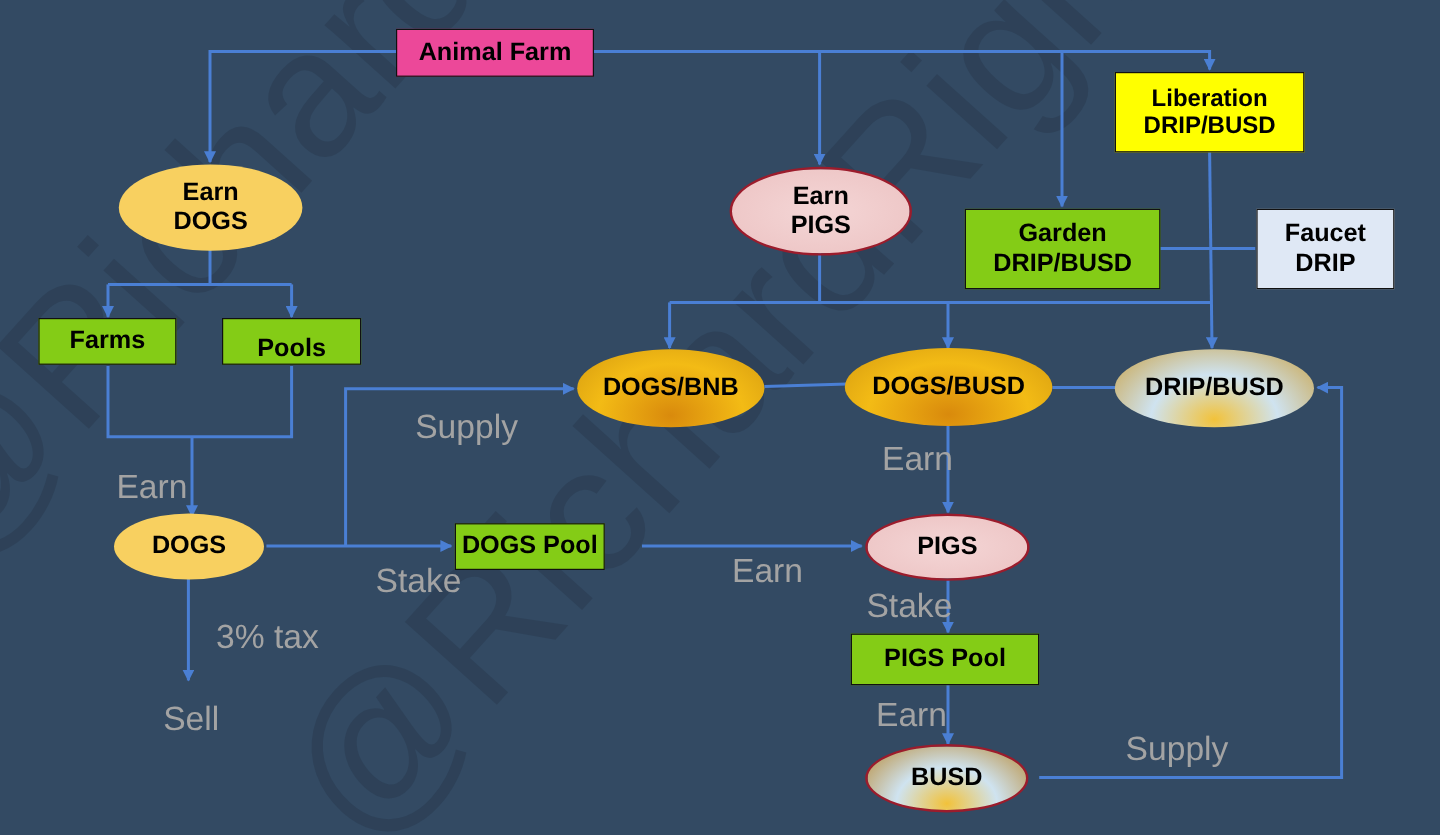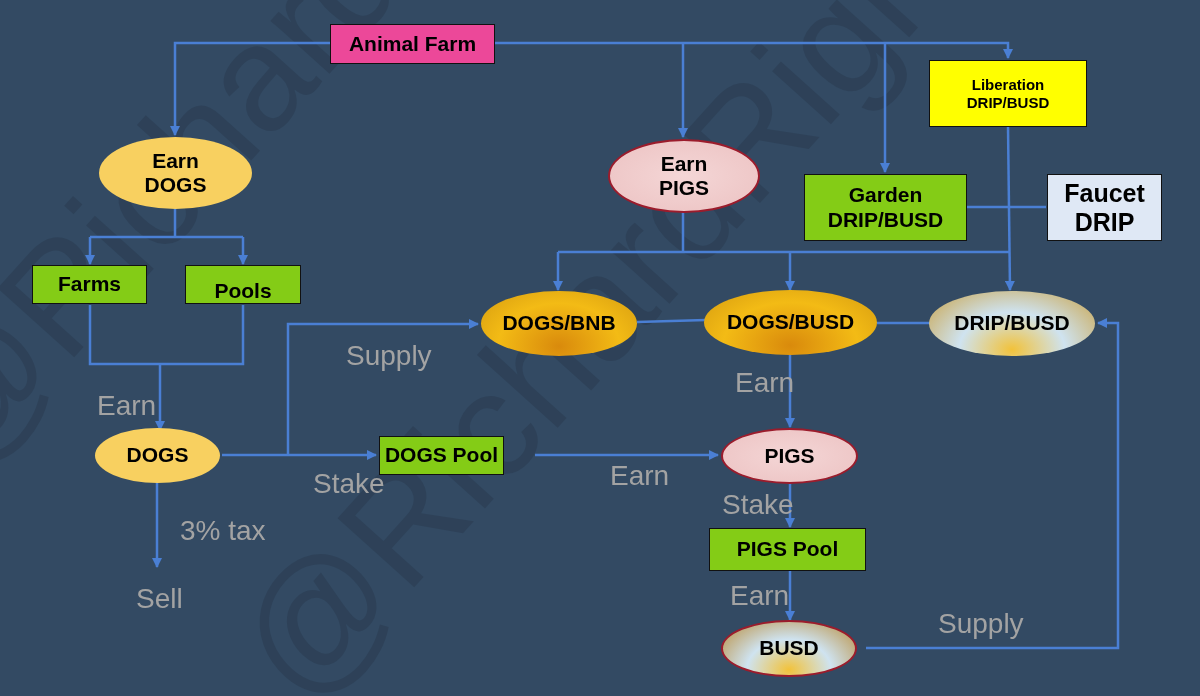--- a/index.html
+++ b/index.html
@@ -3,22 +3,22 @@
   <meta charset="utf-8">
   <style>
     html, body { margin:0; padding:0; }
     body { width:1200px; height:696px; background:#334a63; position:relative; overflow:hidden; font-family:"Liberation Sans", sans-serif; }
     .wm { position:absolute; font-family:"Liberation Sans", sans-serif; font-size:150px; color:#2a3b50; opacity:0.55; transform-origin:left bottom; white-space:nowrap; pointer-events:none; }
     svg.links { position:absolute; left:0; top:0; }
     .node { position:absolute; display:flex; align-items:center; justify-content:center; text-align:center; font-weight:bold; color:#000; box-sizing:border-box; line-height:1.15; }
     .rect { border:1.5px solid #111; }
     .green { background:#84cc16; font-size:21px; }
     .red { background:#ec4899; font-size:21px; }
-    .yellow { background:#ffff00; font-size:15px; }
-    .white { background:#dfe8f5; font-size:25px; }
+    .yellow { background:#ffff00; font-size:20px; }
+    .white { background:#dfe8f5; font-size:21px; }
     .ell { border-radius:50%; font-size:21px; }
     .dogsell { background:#f8d060; }
     .pigell { background:radial-gradient(ellipse at center, #f4d6d6 0%, #ecc2c2 100%); border:2px solid #9b1c2c; }
     .goldell { background:radial-gradient(ellipse at 50% 85%, #d98a0c 0%, #f3bb15 55%, #d49a10 100%); }
     .blueell { background:radial-gradient(ellipse at 50% 90%, #f2c23a 0%, #cfe3f0 45%, #c9a040 100%); }
     .busdell { background:radial-gradient(ellipse at 50% 90%, #f2c23a 0%, #cfe3f0 45%, #b88a35 100%); border:2px solid #9b1c2c; }
     .lbl { position:absolute; color:#a3a3a3; font-size:28px; white-space:nowrap; }
   </style>
 </head>
 <body>

